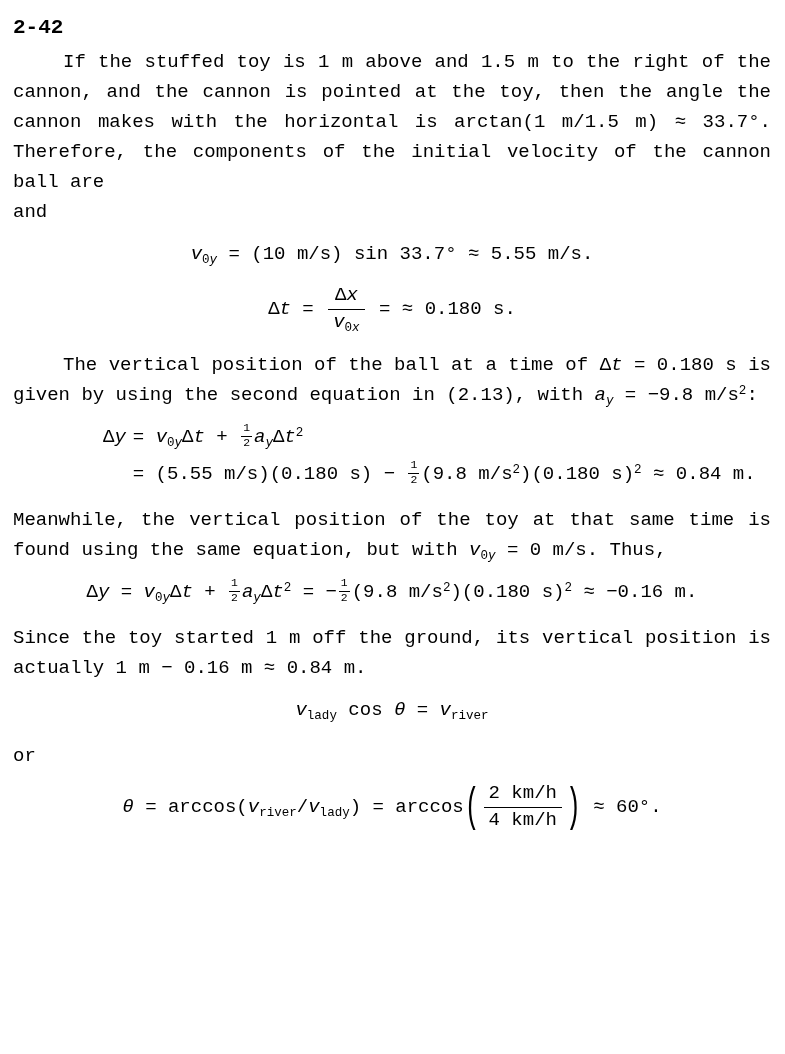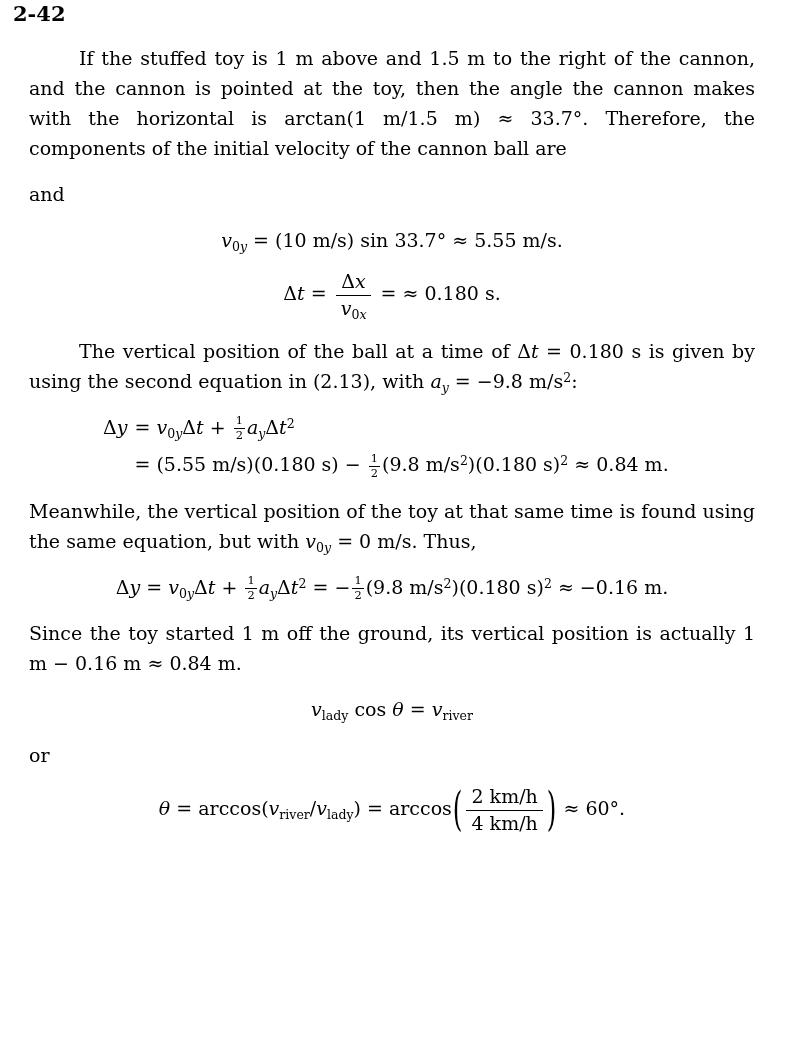--- a/index.html
+++ b/index.html
@@ -2,27 +2,27 @@
 <html><head>
 <meta charset="utf-8">
 <style>
   html, body { margin:0; padding:0; }
   body {
     width:785px; height:1054px; overflow:hidden;
     background:#ffffff; color:#000000;
     font-family:"DejaVu Serif", "Liberation Serif", serif;
     font-size:19px; line-height:30px;
   }
-  main { padding:0 14px 0 13px; }
+  main { padding:14px 14px 0 13px;font-family:Liberation Mono, monospace; }
   .heading {
     font-weight:bold; font-size:21px; line-height:27px;
     margin:0 0 6px 0;
   }
   .heading.later { margin-top:20px; }
-  .para { margin:16px; text-align:justify; }
+  .para { margin:0; text-align:justify; }
   .para.indent { text-indent:50px; }
   .equation { text-align:center; margin:12px 0 16px 0; white-space:nowrap; }
   .align-block {
     display:grid; grid-template-columns:max-content max-content;
     column-gap:7px; row-gap:7px;
     margin:12px 0 16px 90px;
   }
   .align-block .lhs { text-align:right; }
   .align-block .rhs { text-align:left; white-space:nowrap; }
   i { font-style:italic; }

